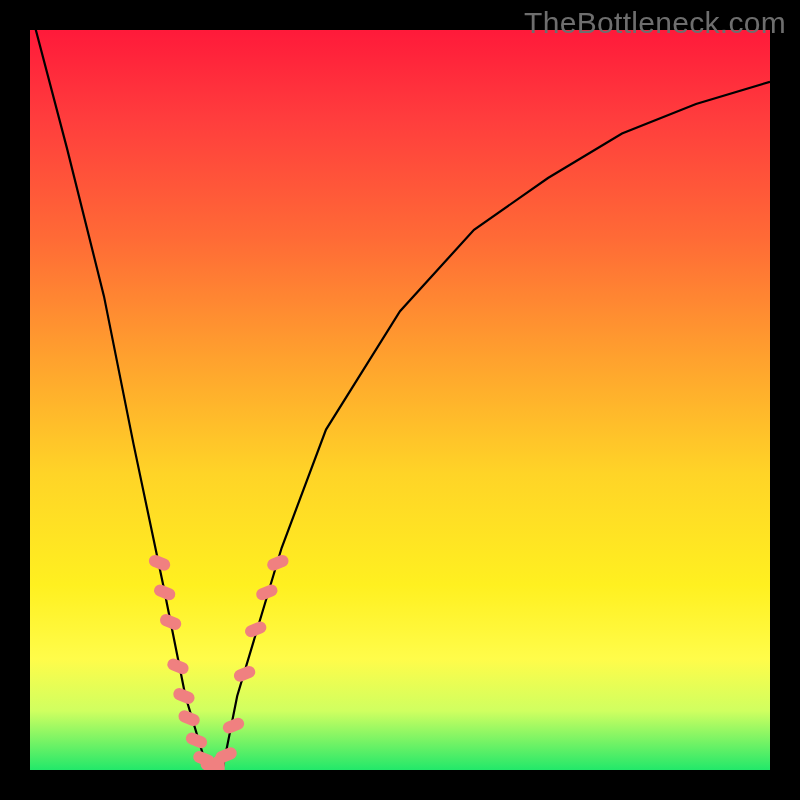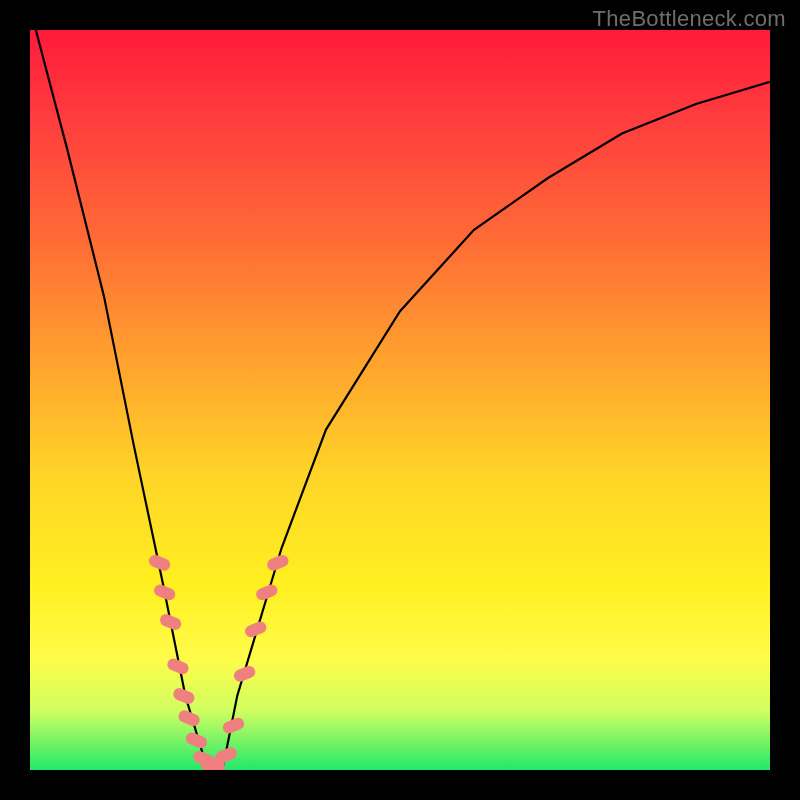--- a/index.html
+++ b/index.html
@@ -34,21 +34,21 @@
       #fff020 75%,
       #fffc4a 85%,
       #d0ff60 92%,
       #22e86a 100%);
   }
   .watermark {
     position: absolute;
     top: 6px;
     right: 14px;
     color: #6e6e6e;
-    font-size: 22px;
+    font-size: 30px;
     font-weight: 500;
     letter-spacing: 0.3px;
     user-select: none;
   }
   svg.curve {
     position: absolute;
     left: 0;
     top: 0;
     width: 740px;
     height: 740px;

